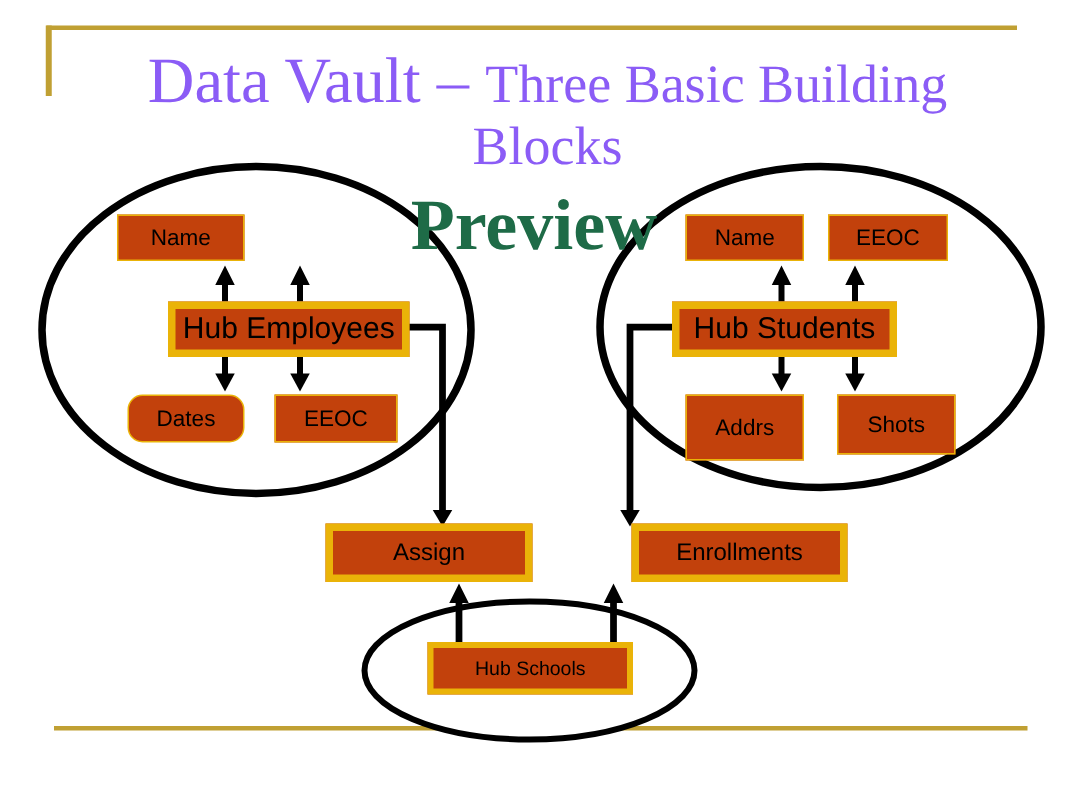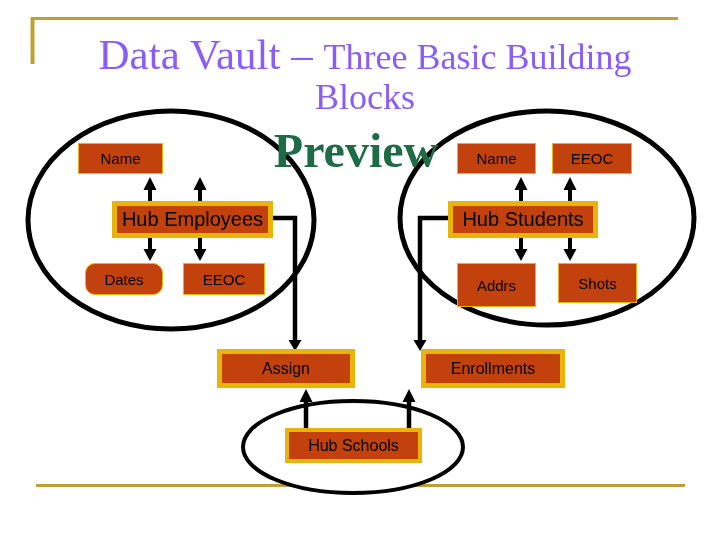--- a/index.html
+++ b/index.html
@@ -44,21 +44,21 @@
     align-items: center;
     justify-content: center;
     background: #c2410c;
     border: 1px solid #eab308;
     color: #000;
     font-size: 15px;
     white-space: nowrap;
   }
   .box.hub  { border-width: 5px; font-size: 20px; }
   .box.link { border-width: 5px; font-size: 16px; margin-left: 27px; }
-  .box.hub-schools { border-width: 4px; font-size: 16px; }
+  .box.hub-schools { border-width: 4px; font-size: 13px; }
 
   
   .b-name-l { left: 78px;  top: 143px; width: 85px;  height: 31px; }
   .b-ela    { left: 181px; top: 143px; width: 79px;  height: 31px; }
   .b-hub-emp{ left: 112px; top: 201px; width: 161px; height: 37px; }
   .b-dates  { left: 85px;  top: 263px; width: 78px;  height: 32px; border-radius: 10px; }
   .b-eeoc-l { left: 183px; top: 263px; width: 82px;  height: 32px; }
   
   .b-name-r { left: 457px; top: 143px; width: 79px;  height: 31px; }
   .b-eeoc-r { left: 552px; top: 143px; width: 80px;  height: 31px; }

